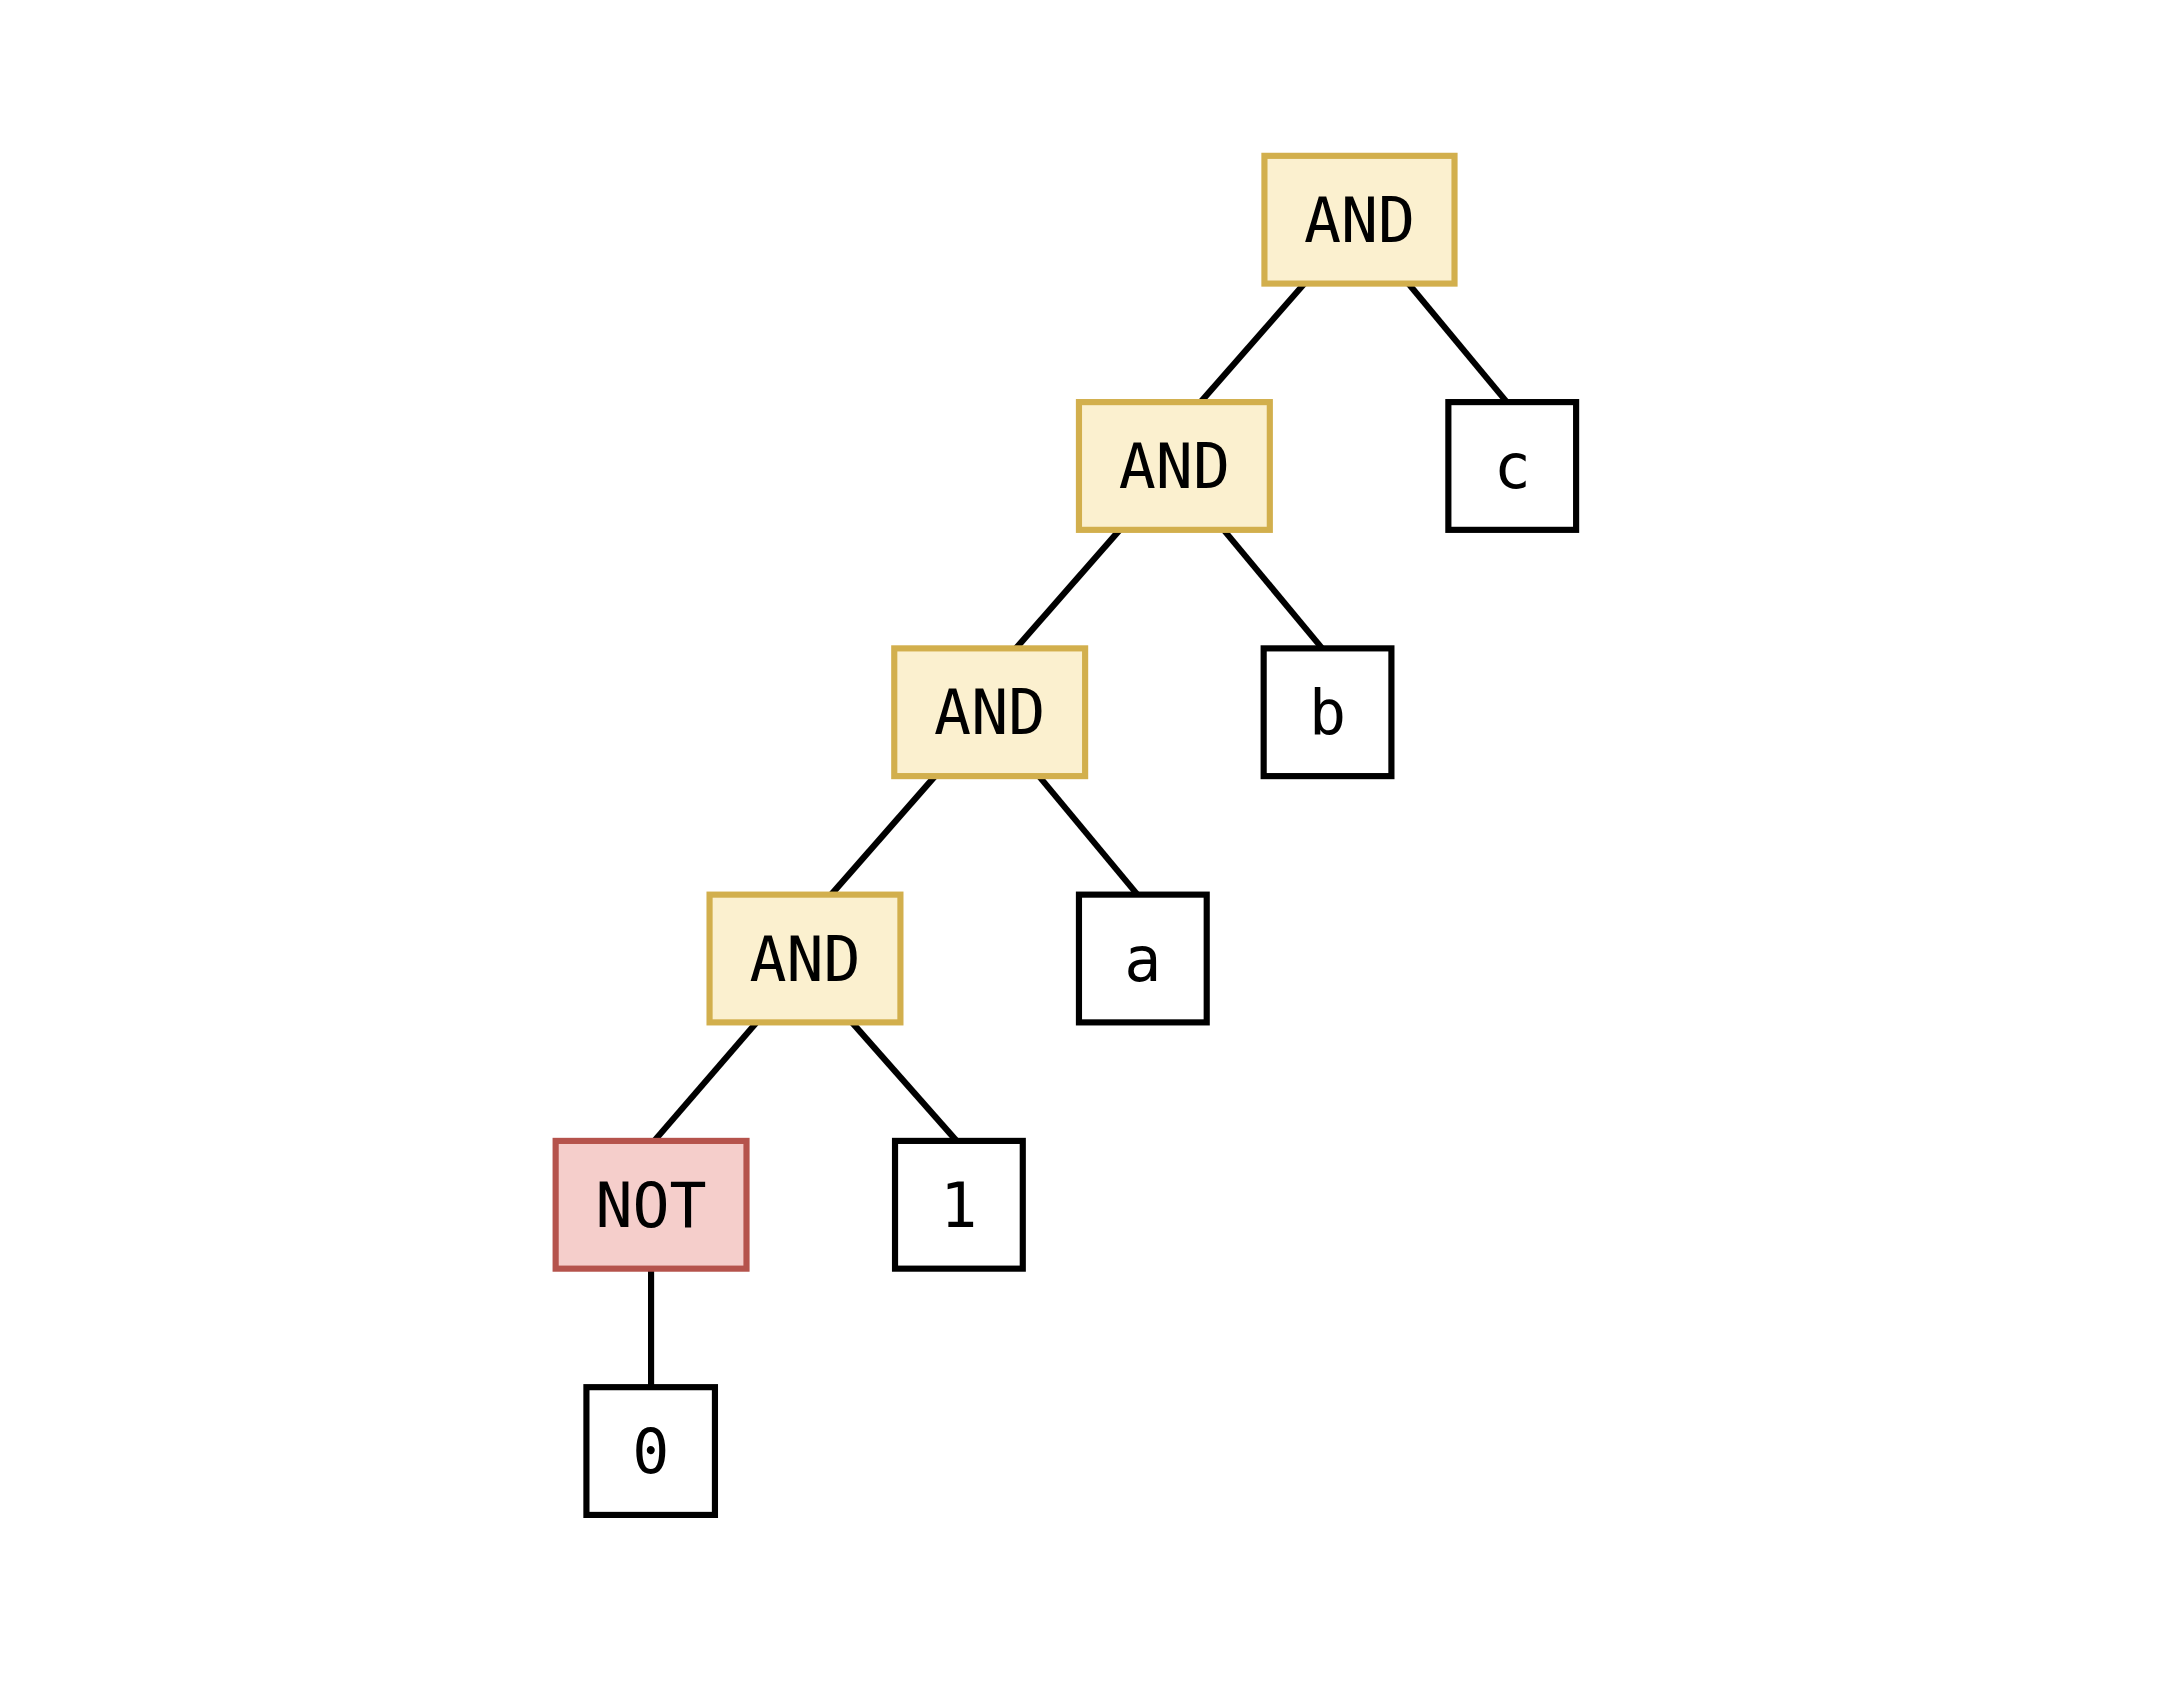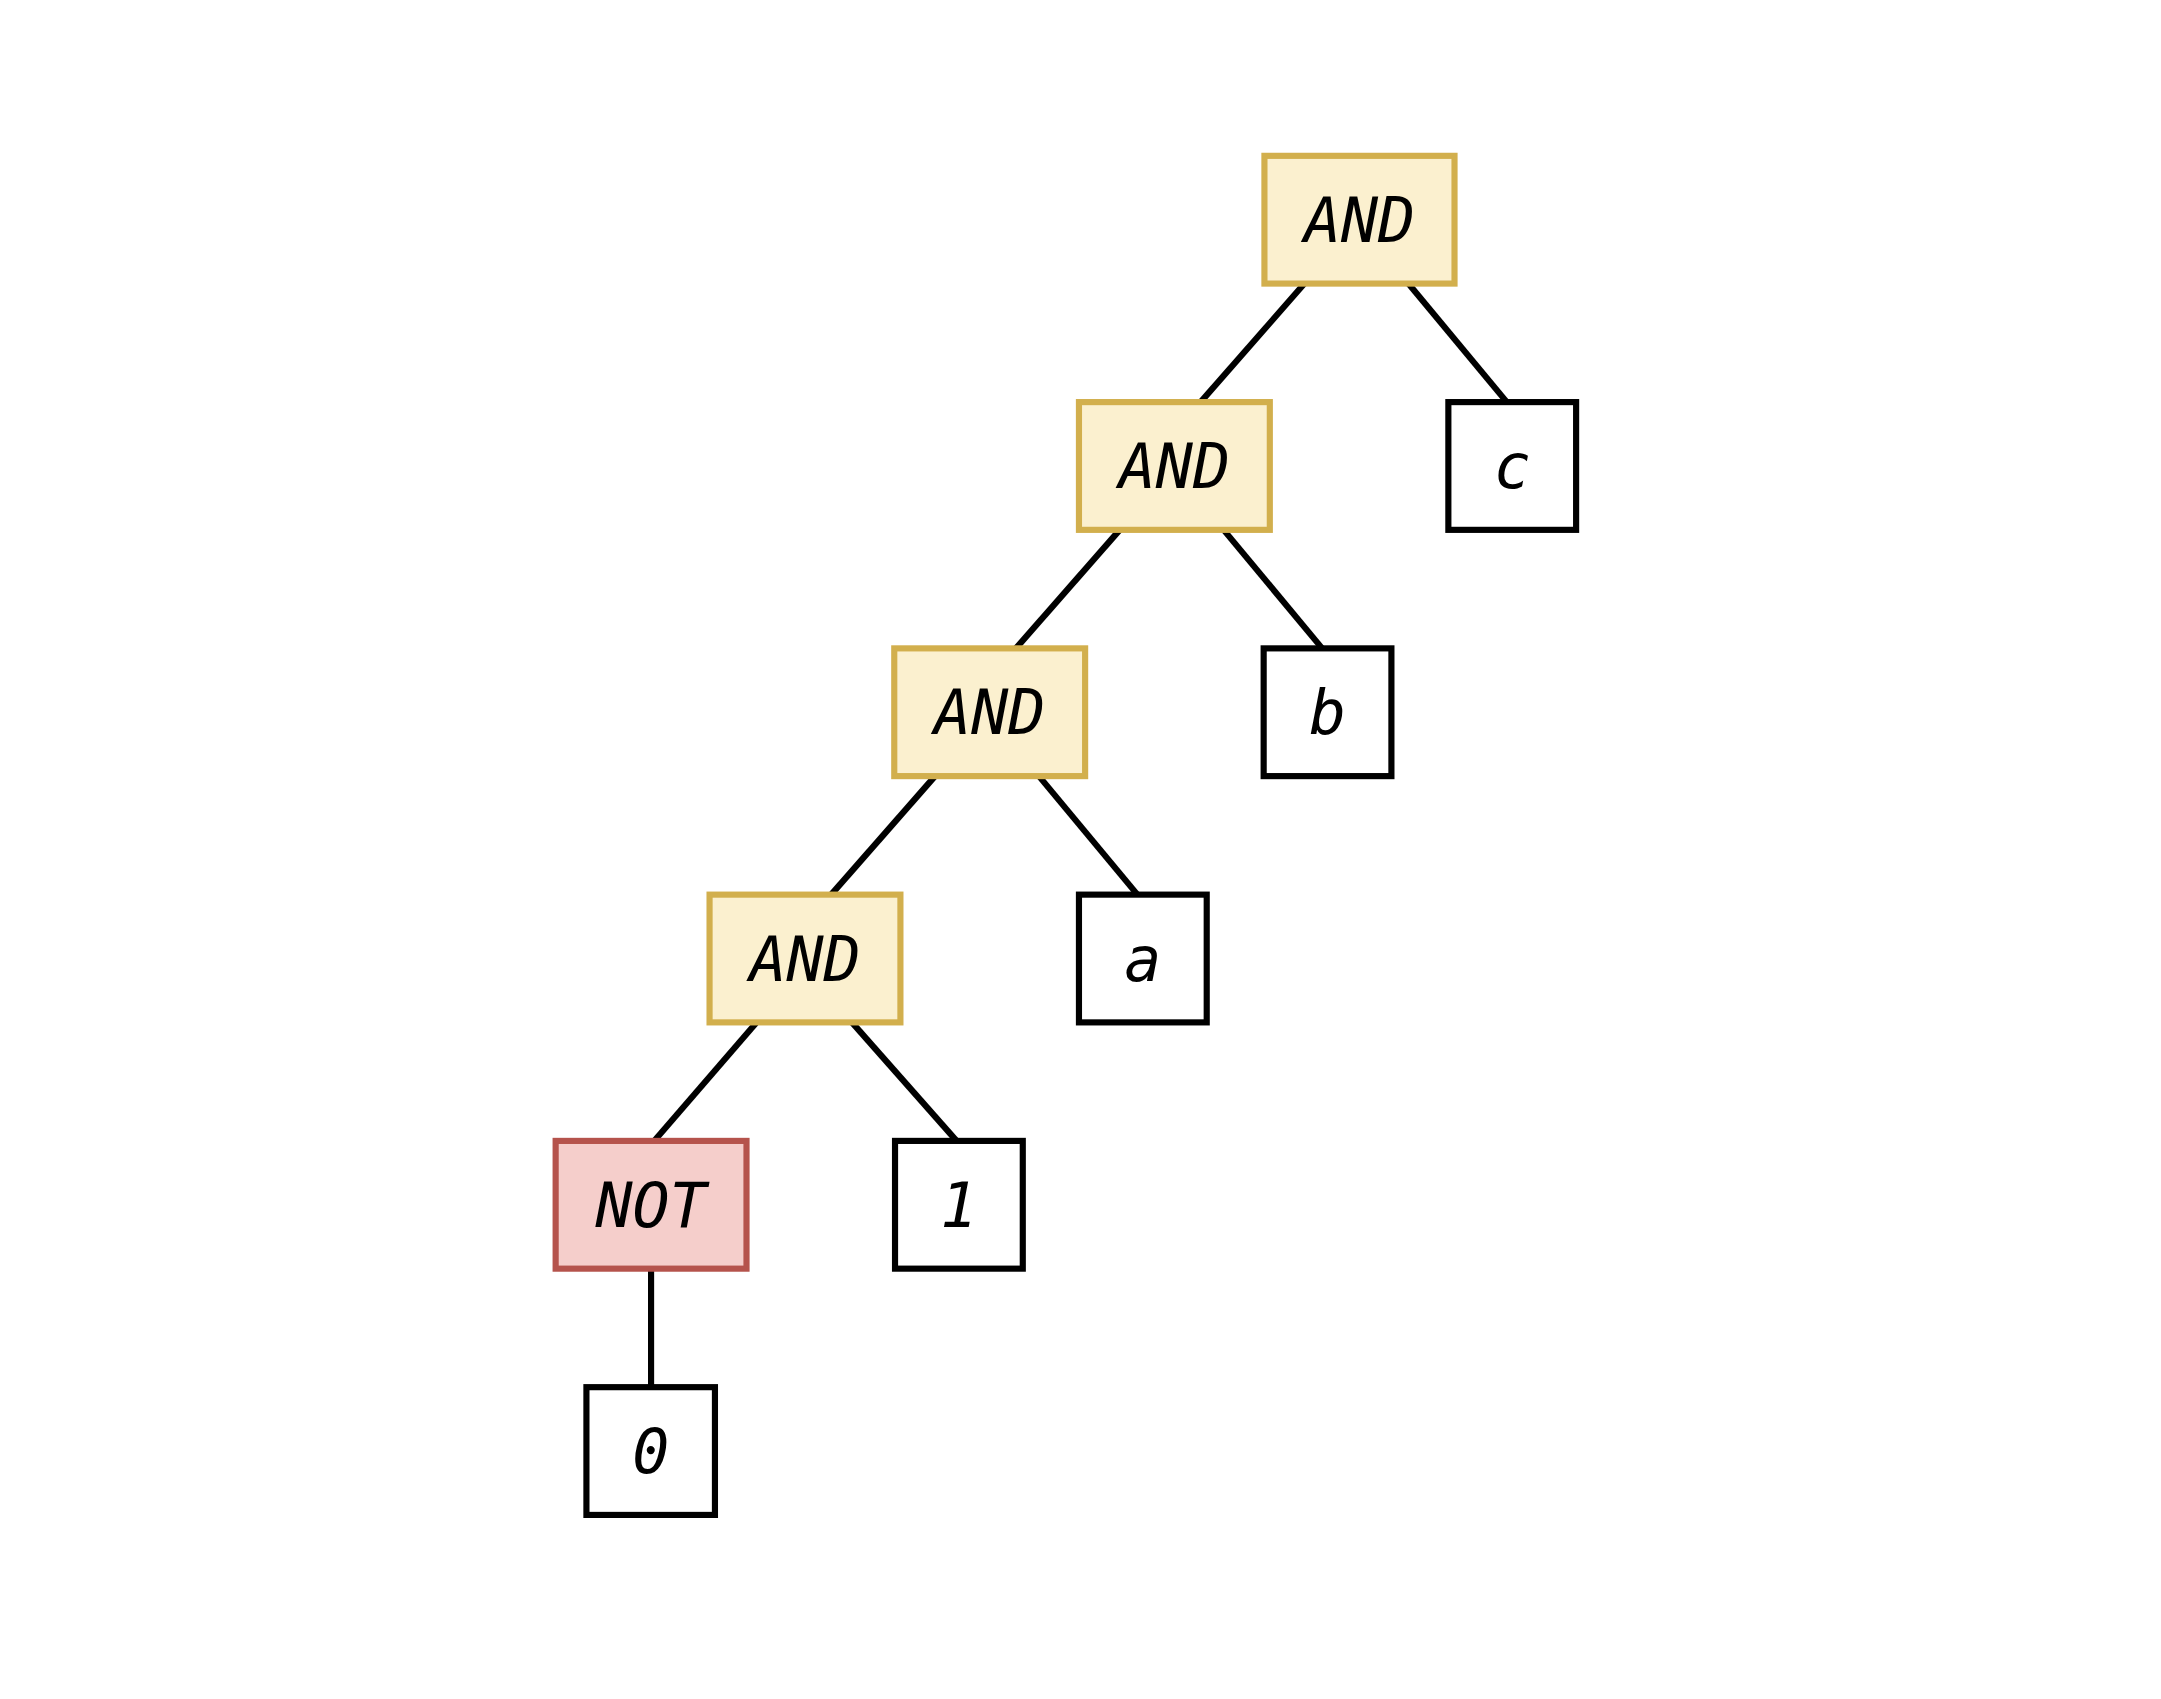--- a/index.html
+++ b/index.html
@@ -9,21 +9,20 @@
     height: 1700px;
     background: #ffffff;
     overflow: hidden;
     font-family: "DejaVu Sans Mono", monospace;
   }
   #canvas-wrap {
     position: relative;
     width: 2161px;
     height: 1700px;
     background: #ffffff;
-    font-style: italic;
   }
   svg#tree-svg {
     display: block;
     width: 2161px;
     height: 1700px;
   }
   .edge-line {
     stroke-width: 8;
     fill: none;
     stroke-linecap: butt;

